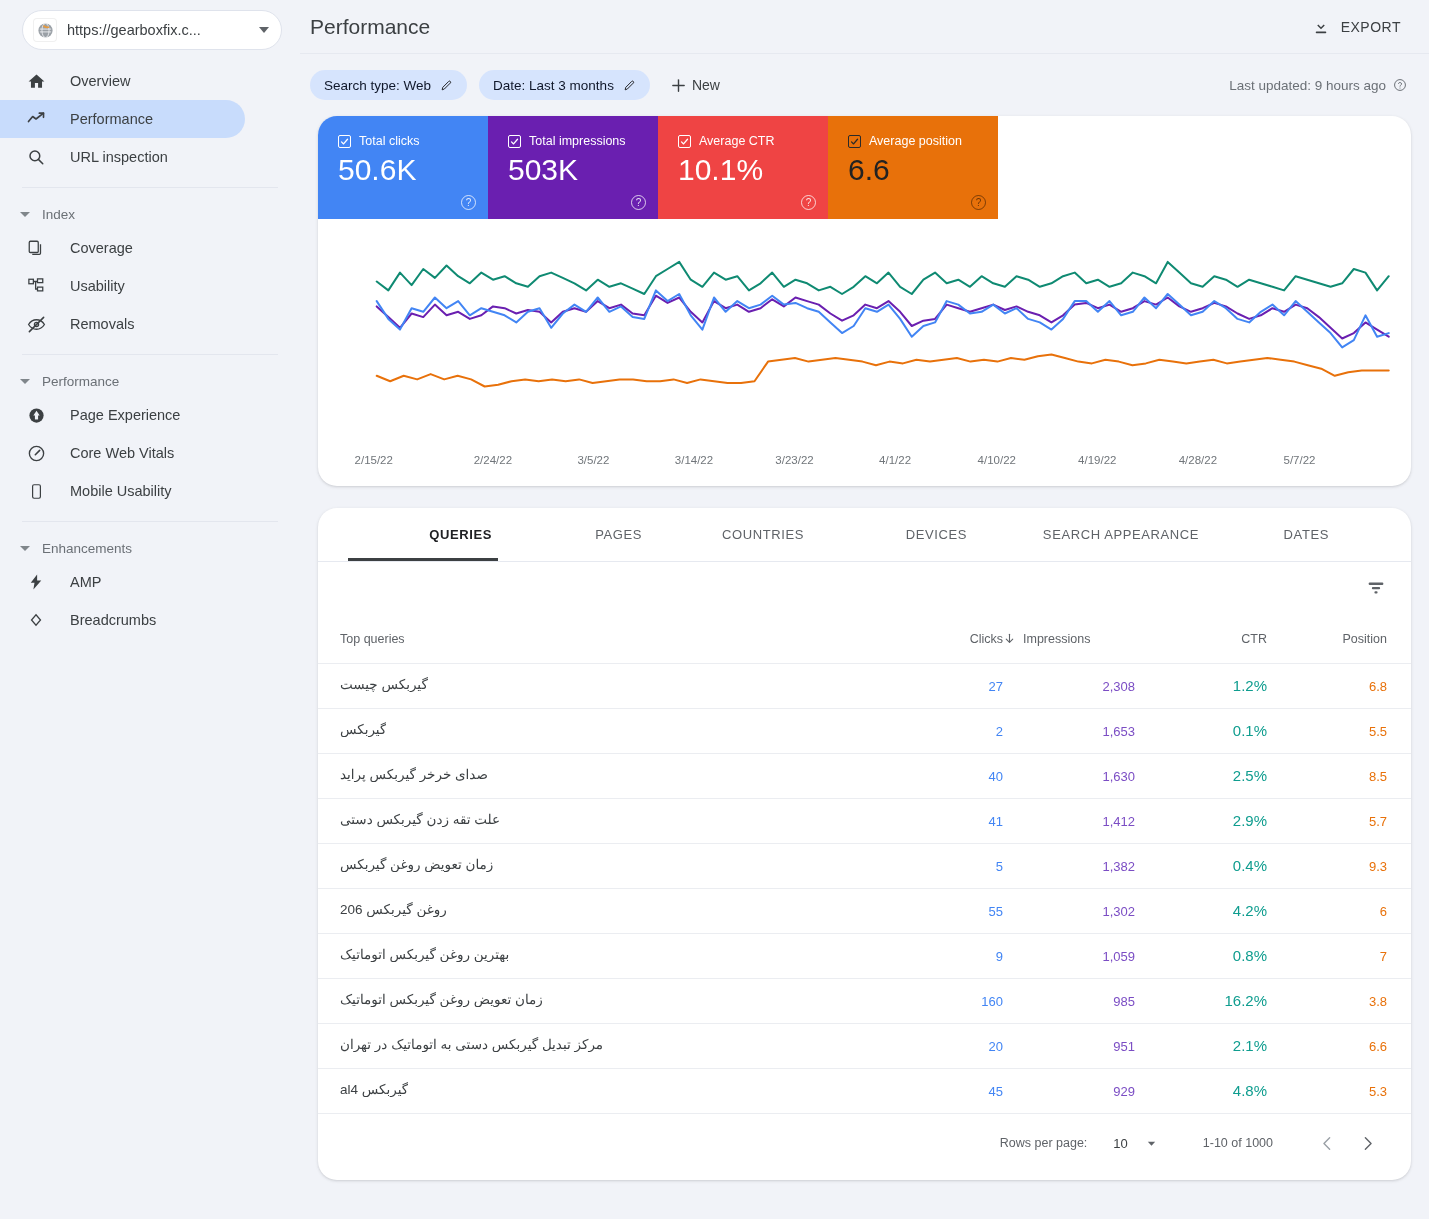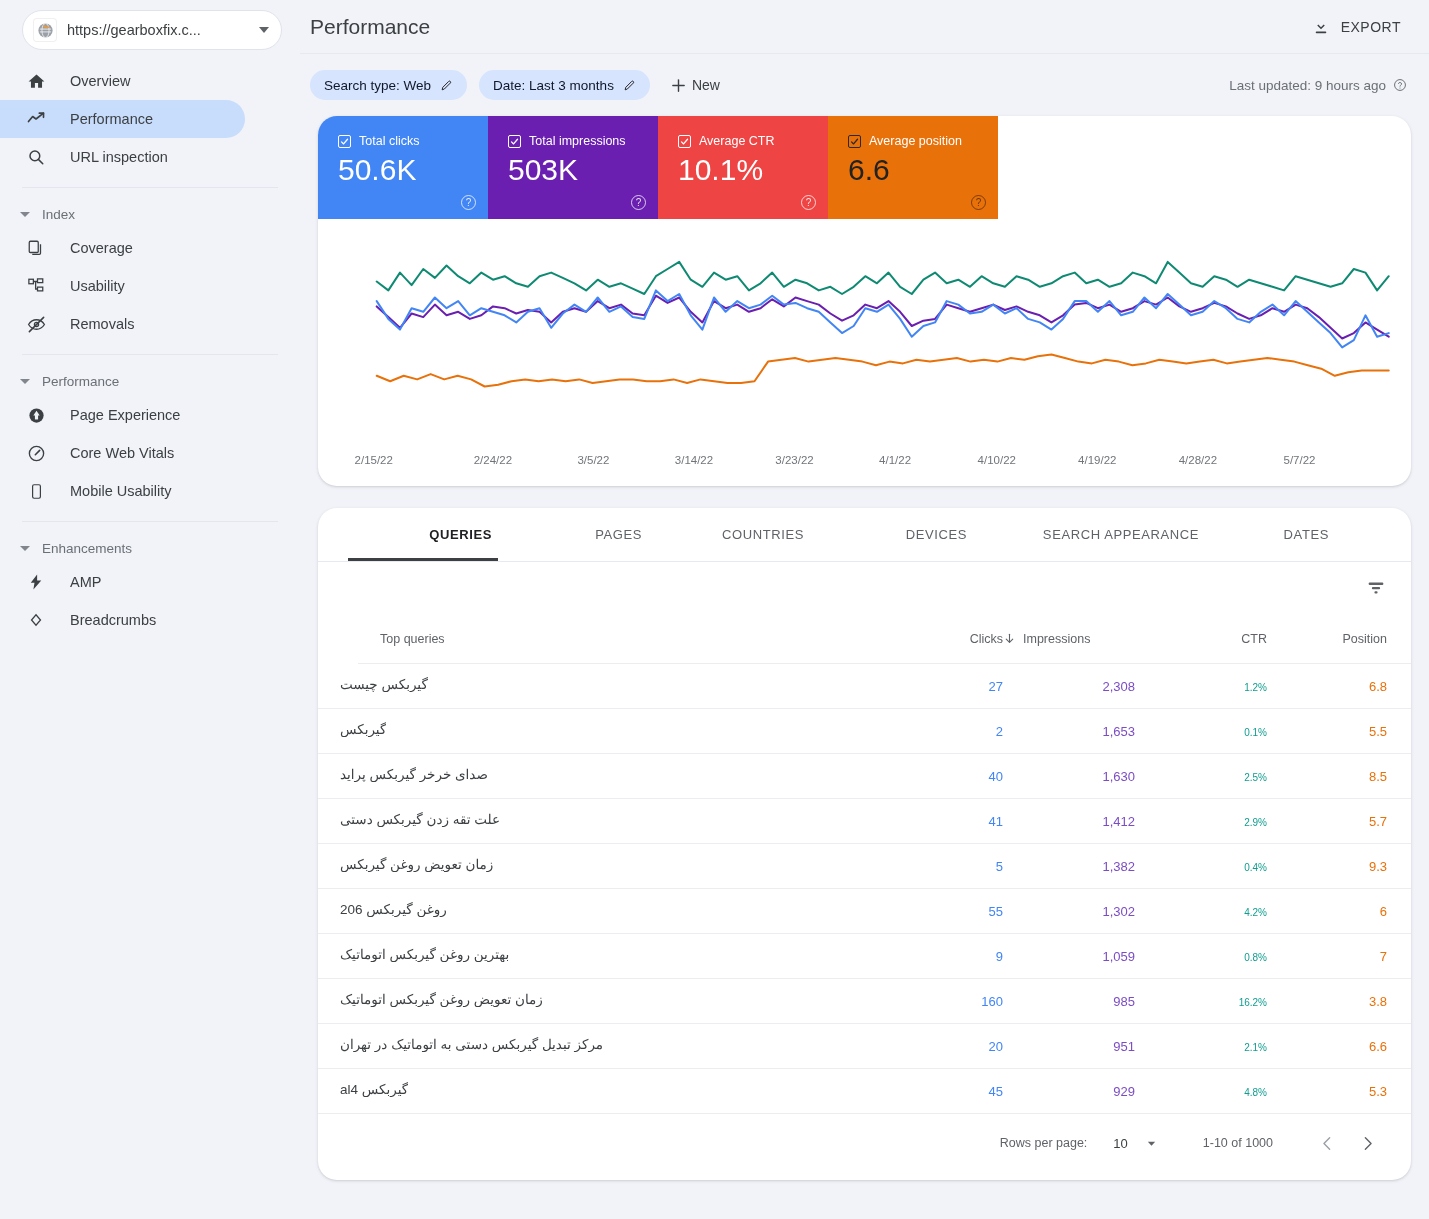--- a/index.html
+++ b/index.html
@@ -177,39 +177,39 @@
   }
   .table-toolbar {
     height: 52px; display: flex; align-items: center; justify-content: flex-end;
     padding-right: 24px;
   }
   .thead, .trow {
     display: flex; align-items: center;
     padding: 0 24px 0 22px;
     border-bottom: 1px solid #ebedf1;
   }
-  .thead { height: 50px; margin-left: 40px; }
+  .thead { height: 50px; }
   .trow { height: 45px; }
   .c-query { flex: 1; min-width: 0; }
   .c-num { width: 132px; text-align: right; }
   .c-pos { width: 120px; text-align: right; }
   .thead .c-query, .thead .c-num, .thead .c-pos {
     font-size: 12.5px; color: #5f6368;
   }
   .thead .c-num.sorted {
     display: flex; align-items: center; justify-content: flex-start; gap: 7px;
   }
   .q-text {
     font-size: 13.5px; color: #3c4043; direction: rtl; text-align: right;
     white-space: nowrap; overflow: hidden; text-overflow: ellipsis;
     display: inline-block; max-width: 100%;
   }
   .v-clicks { font-size: 13px; color: #4285F4; }
   .v-impr { font-size: 13px; color: #7B4DC4; }
-  .v-ctr { font-size: 10px; color: #0F9D8F; }
+  .v-ctr { font-size: 15px; color: #0F9D8F; }
   .v-pos { font-size: 13px; color: #E8710A; }
   .tfoot {
     height: 58px; display: flex; align-items: center; justify-content: flex-end;
     padding-right: 24px; gap: 0;
   }
   .tfoot .rpp { font-size: 12.5px; color: #5f6368; }
   .tfoot .rppv {
     font-size: 13px; color: #3c4043; margin-left: 26px;
     display: flex; align-items: center; gap: 18px; cursor: pointer;
   }

